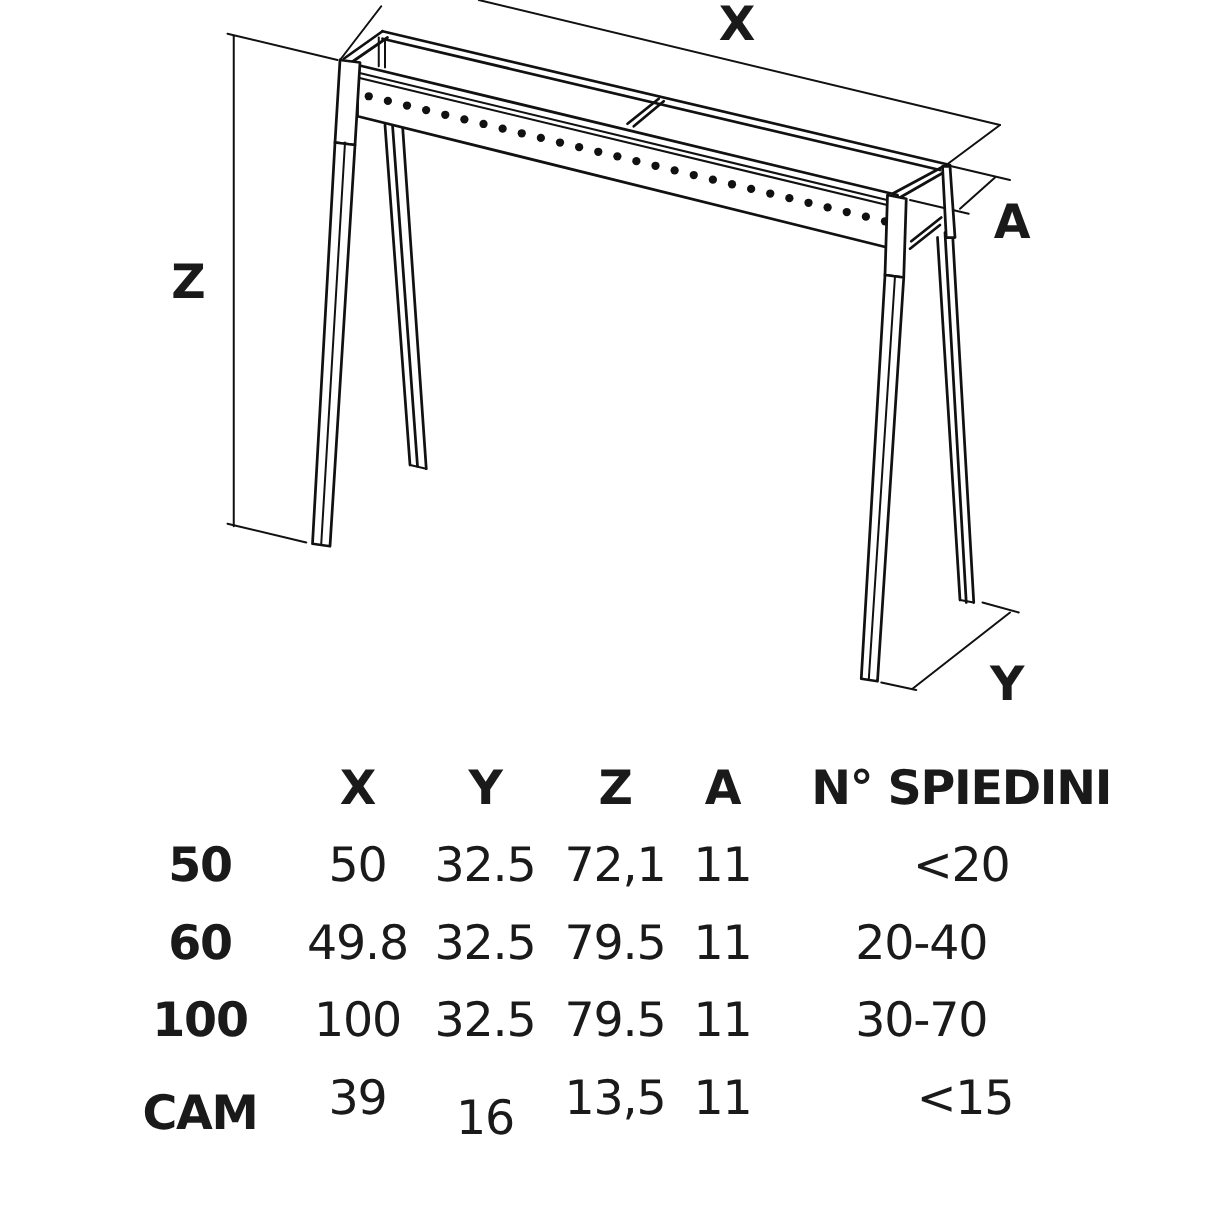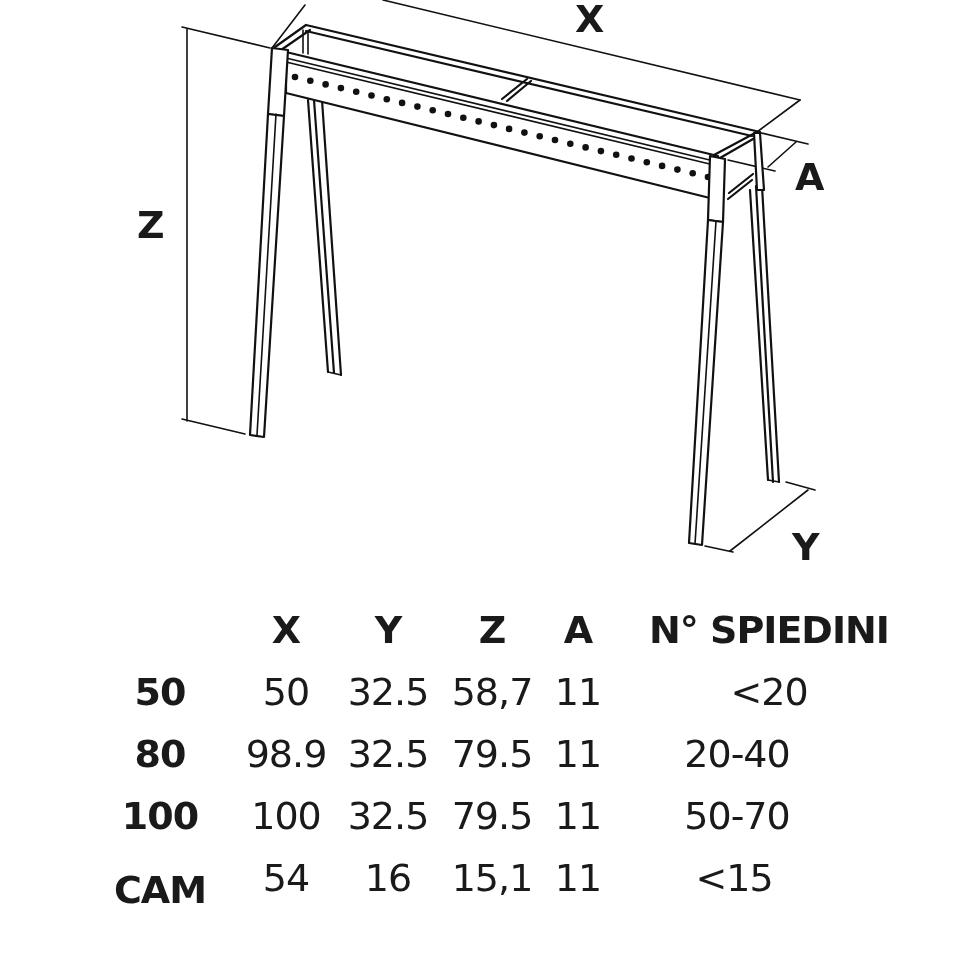--- a/index.html
+++ b/index.html
@@ -176,37 +176,37 @@
 <div id="spec-table">
   <div class="cell hdr" style="left:286px">X</div>
   <div class="cell hdr" style="left:388px">Y</div>
   <div class="cell hdr" style="left:492px">Z</div>
   <div class="cell hdr" style="left:578px">A</div>
   <div class="cell hdr" style="left:769px">N° SPIEDINI</div>
 
   <div class="cell rowlabel" style="left:160px;top:70px">50</div>
   <div class="cell val" style="left:286px;top:70px">50</div>
   <div class="cell val" style="left:388px;top:70px">32.5</div>
-  <div class="cell val" style="left:492px;top:70px">58,7</div>
+  <div class="cell val" style="left:492px;top:70px">72,1</div>
   <div class="cell val" style="left:578px;top:70px">11</div>
   <div class="cell val" style="left:769px;top:70px">&lt;20</div>
 
-  <div class="cell rowlabel" style="left:160px;top:132px">80</div>
-  <div class="cell val" style="left:286px;top:132px">98.9</div>
+  <div class="cell rowlabel" style="left:160px;top:132px">60</div>
+  <div class="cell val" style="left:286px;top:132px">49.8</div>
   <div class="cell val" style="left:388px;top:132px">32.5</div>
   <div class="cell val" style="left:492px;top:132px">79.5</div>
   <div class="cell val" style="left:578px;top:132px">11</div>
   <div class="cell val" style="left:737px;top:132px">20-40</div>
 
   <div class="cell rowlabel" style="left:160px;top:194px">100</div>
   <div class="cell val" style="left:286px;top:194px">100</div>
   <div class="cell val" style="left:388px;top:194px">32.5</div>
   <div class="cell val" style="left:492px;top:194px">79.5</div>
   <div class="cell val" style="left:578px;top:194px">11</div>
-  <div class="cell val" style="left:737px;top:194px">50-70</div>
+  <div class="cell val" style="left:737px;top:194px">30-70</div>
 
   <div class="cell rowlabel" style="left:160px;top:268px">CAM</div>
-  <div class="cell val" style="left:286px;top:256px">54</div>
-  <div class="cell val" style="left:388px;top:256px">16</div>
-  <div class="cell val" style="left:492px;top:256px">15,1</div>
+  <div class="cell val" style="left:286px;top:256px">39</div>
+  <div class="cell val" style="left:388px;top:272px">16</div>
+  <div class="cell val" style="left:492px;top:256px">13,5</div>
   <div class="cell val" style="left:578px;top:256px">11</div>
-  <div class="cell val" style="left:734px;top:256px">&lt;15</div>
+  <div class="cell val" style="left:772px;top:256px">&lt;15</div>
 </div>
 
 </body></html>

